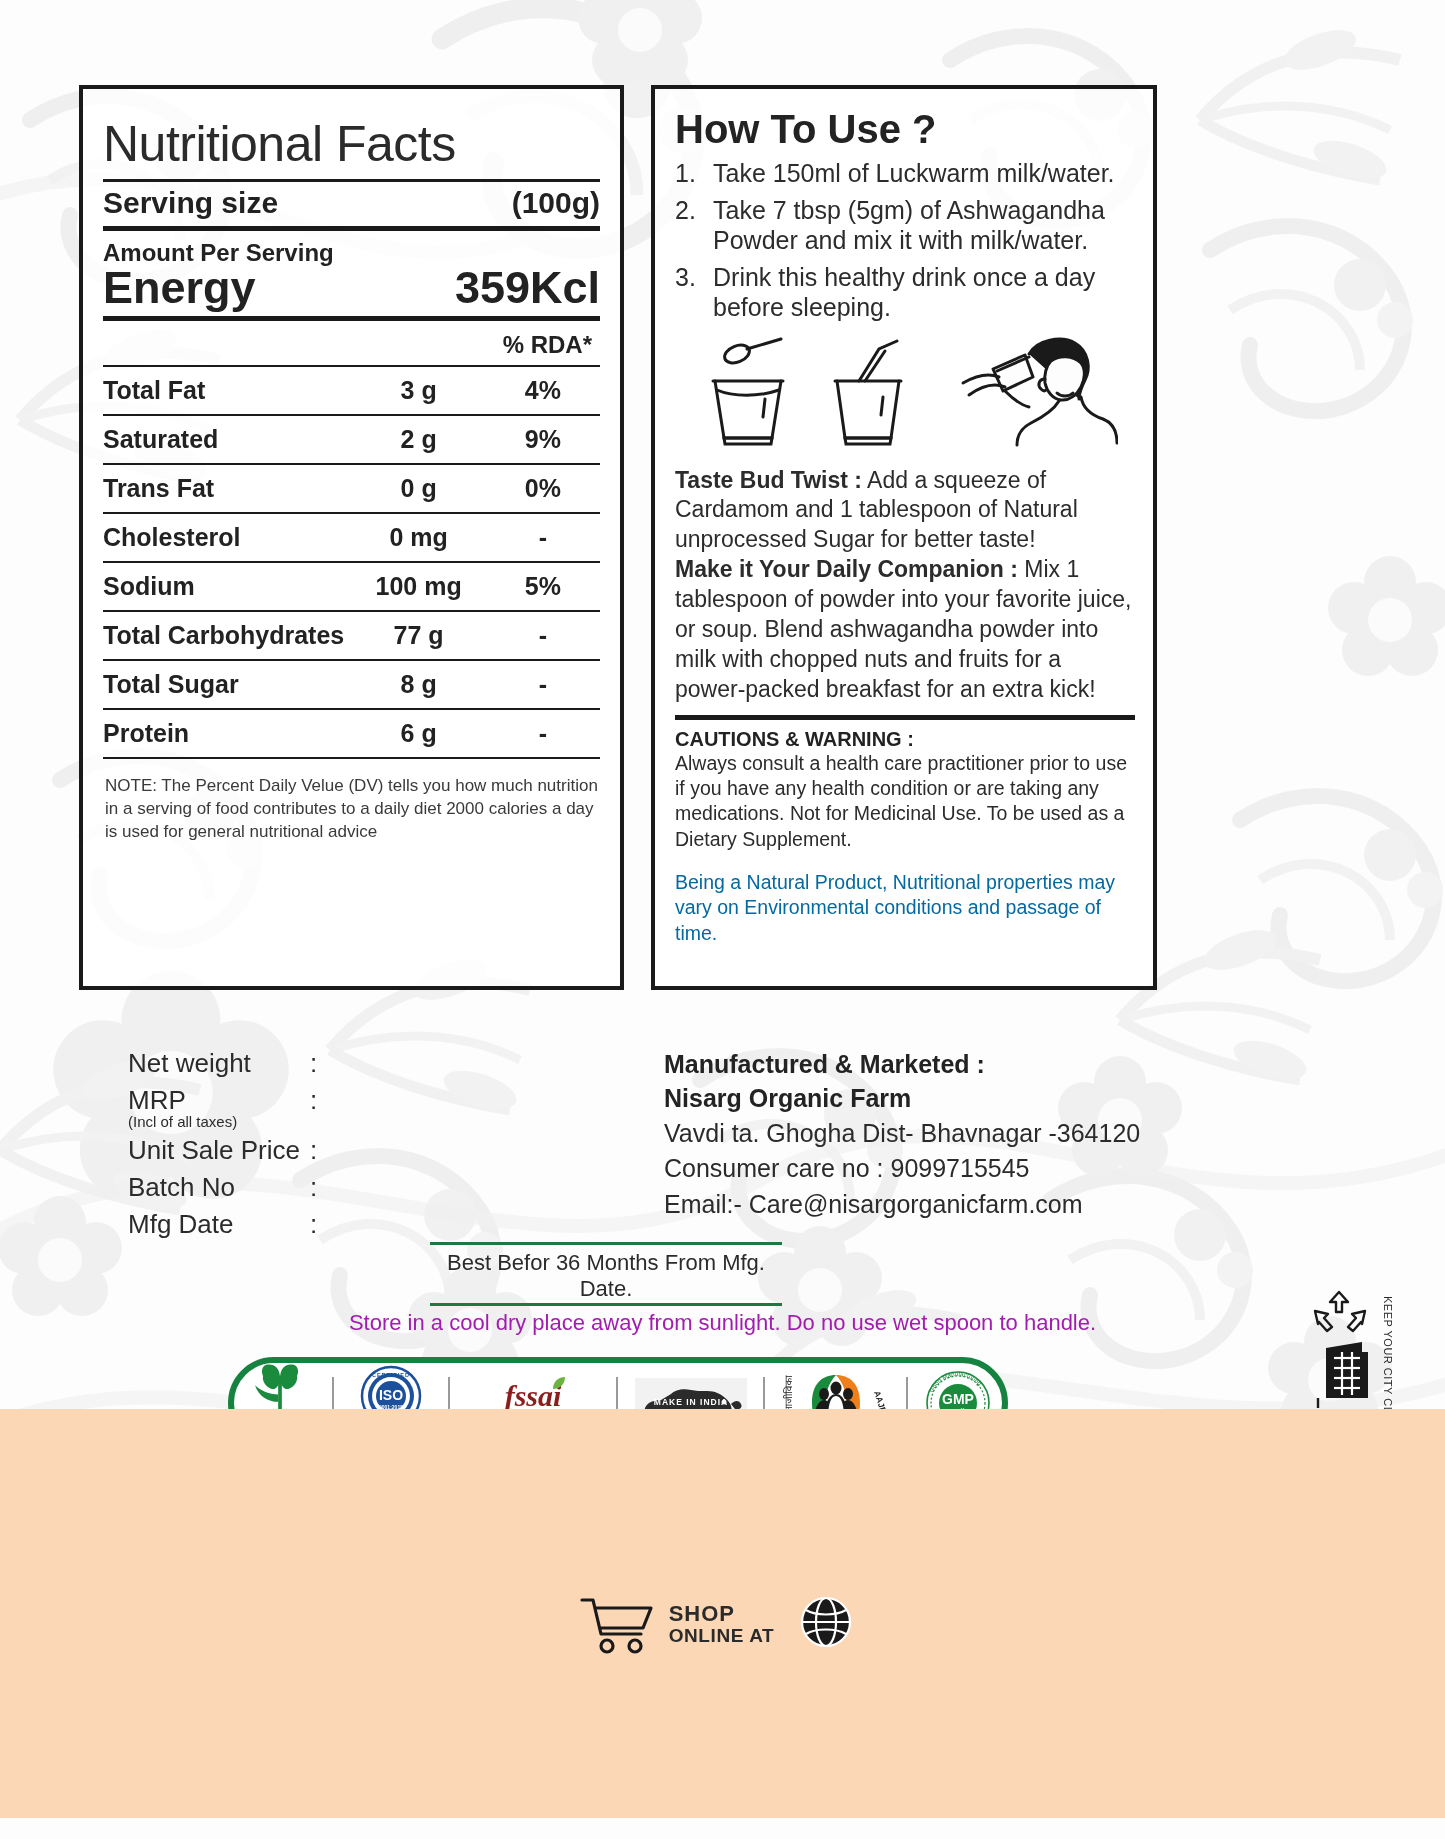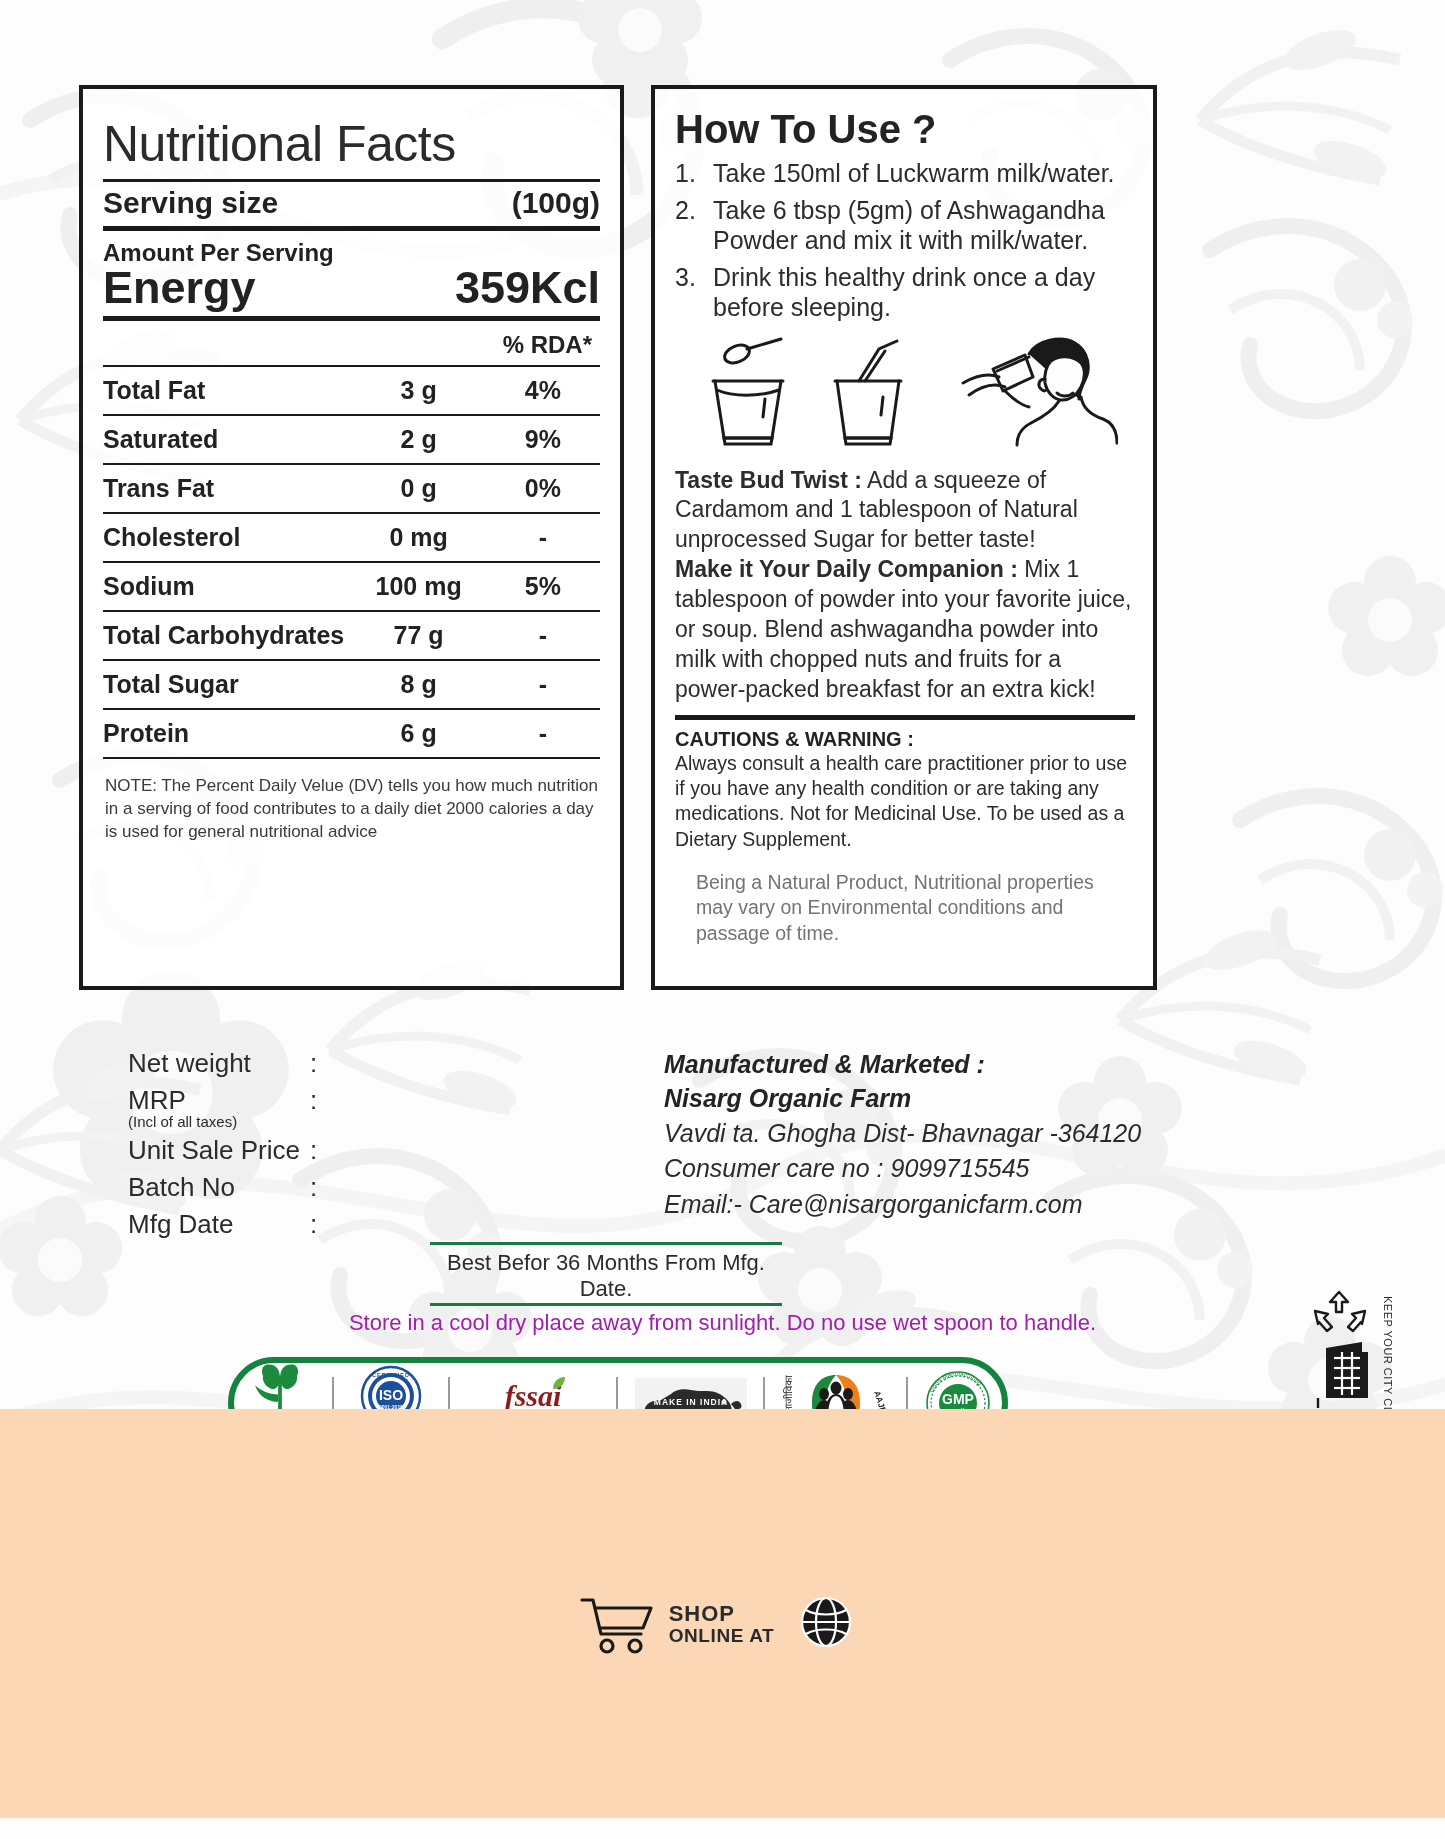--- a/index.html
+++ b/index.html
@@ -66,31 +66,31 @@
 
   .glasses{display:flex;justify-content:center;align-items:flex-end;gap:10px;padding:6px 0 10px 0;}
 
   .tip{font-size:23px;line-height:1.30;color:#2c2c2c;}
   .tip b{font-weight:bold;}
   .tip-block{padding-top:6px;}
 
   .warn-sep{border-top:5px solid #1a1a1a;margin:10px 0 8px 0;}
   .warn-h{font-weight:bold;font-size:20px;color:#222;}
   .warn-p{font-size:19.5px;line-height:1.30;color:#2c2c2c;}
-  .warn-p2{font-size:19.5px;line-height:1.30;color:#737373;padding-top:18px;margin-left:21px;}
+  .warn-p2{font-size:19.5px;line-height:1.30;color:#0369a1;padding-top:18px;}
 
   
   .lower{position:absolute;left:0;top:1020px;width:1445px;}
   .fields{position:absolute;left:128px;top:25px;width:430px;}
   .frow{display:flex;align-items:baseline;font-size:26px;color:#2b2b2b;line-height:1.42;}
   .frow .flabel{width:182px;}
   .frow .fcolon{width:22px;}
   .subnote{font-size:15px;color:#2b2b2b;margin-top:-6px;margin-bottom:2px;}
 
-  .maker{position:absolute;left:664px;top:28px;width:520px;font-style:italic;}
+  .maker{position:absolute;left:664px;top:28px;width:520px;}
   .maker .m1{font-size:25px;font-weight:bold;color:#232323;line-height:1.35;}
   .maker .m2{font-size:25px;color:#2b2b2b;line-height:1.42;}
 
   .bestbefore{
     position:absolute;left:430px;top:222px;width:352px;text-align:center;
     border-top:3px solid #1b7a41;border-bottom:3px solid #1b7a41;
     font-size:22px;color:#2b2b2b;padding:5px 0 1px 0;
   }
   .storeline{position:absolute;left:0;top:290px;width:1445px;text-align:center;
     font-size:22px;color:#a21caf;}
@@ -269,21 +269,21 @@
 
   <div class="panel" id="howto-panel">
     <div class="howto-inner">
       <div class="howto-title">How To Use ?</div>
 
       <ol class="steps">
         <li>
           <span class="num">1.</span><span>Take 150ml of Luckwarm milk/water.</span>
         </li>
         <li>
-          <span class="num">2.</span><span>Take 6 tbsp (5gm) of Ashwagandha Powder and mix it with milk/water.</span>
+          <span class="num">2.</span><span>Take 7 tbsp (5gm) of Ashwagandha Powder and mix it with milk/water.</span>
         </li>
         <li>
           <span class="num">3.</span><span>Drink this healthy drink once a day before sleeping.</span>
         </li>
       </ol>
 
       <div class="glasses">
         <svg width="110" height="115" viewBox="0 0 110 115">
           <g fill="none" stroke="#1a1a1a" stroke-width="3" stroke-linecap="round">
             <path d="M22,46 L31,103 L79,103 L88,46"></path>

